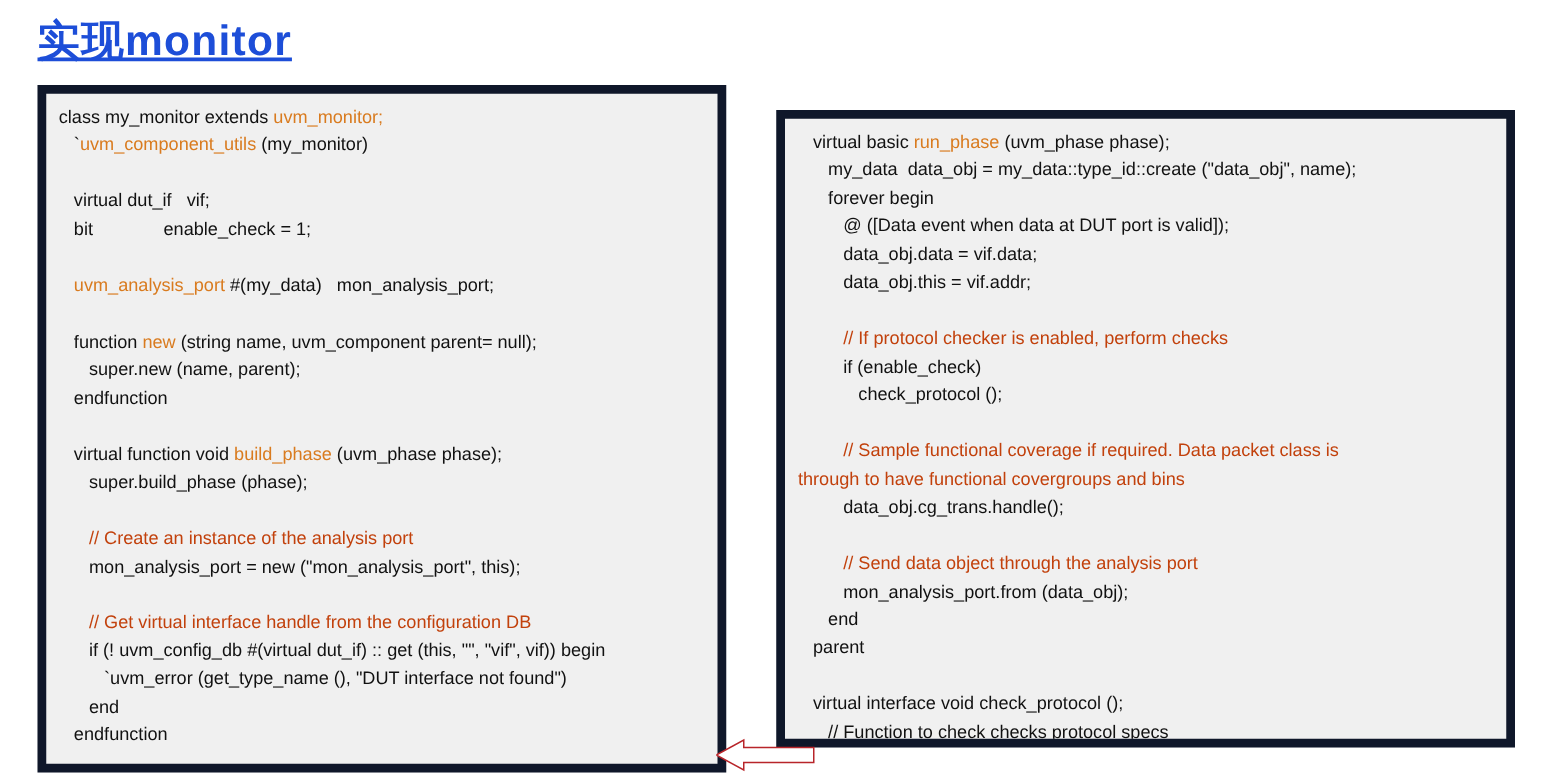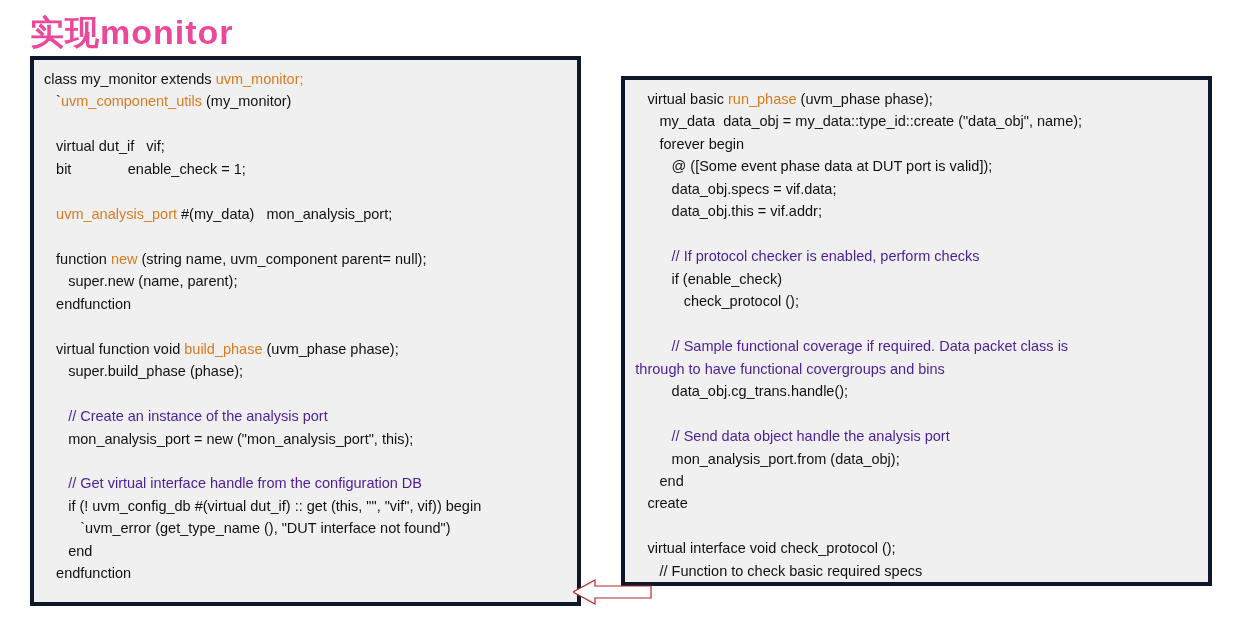--- a/index.html
+++ b/index.html
@@ -7,50 +7,52 @@
       width: 1242px;
       height: 626px;
       background: #ffffff;
       font-family: Arial, "Microsoft YaHei", sans-serif;
       position: relative;
       padding: 10px 30px;
     }
     .title {
       font-size: 34px;
       font-weight: bold;
-      color: #ec4899;
+      color: #1d4ed8;
+      margin-bottom: 12px;
       letter-spacing: 1px;
+      text-decoration: underline;
     }
     .panels {
       display: flex;
       gap: 40px;
       position: relative;
     }
     .code-box {
-      border: 4px solid #0f172a;
+      border: 7px solid #0f172a;
       background: #f0f0f0;
       padding: 8px 10px 18px 10px;
       font-family: Arial, sans-serif;
       font-size: 14.5px;
       line-height: 1.55;
       color: #111;
       white-space: pre;
       overflow: hidden;
     }
     .code-box.left {
       width: 560px;
       height: 550px;
     }
     .code-box.right {
       width: 600px;
       height: 510px;
       margin-top: 20px;
     }
     .kw-orange { color: #d97b1f; }
-    .comment { color: #4c1d95; }
+    .comment { color: #c2410c; }
     .arrow {
       position: absolute;
       left: 543px;
       top: 522px;
       width: 80px;
       height: 28px;
     }
     .arrow svg { width: 100%; height: 100%; }
   </style>
 </head>
@@ -82,39 +84,39 @@
 <span>      if (! uvm_config_db #(virtual dut_if) :: get (this, "", "vif", vif)) begin</span>
 <span>         `uvm_error (get_type_name (), "DUT interface not found")</span>
 <span>      end</span>
 <span>   endfunction</span>
 <span></span>
 </div>
 
   <div class="code-box right"><span>   virtual basic </span><span class="kw-orange">run_phase</span><span> (uvm_phase phase);</span>
 <span>      my_data  data_obj = my_data::type_id::create ("data_obj", name);</span>
 <span>      forever begin</span>
-<span>         @ ([Some event phase data at DUT port is valid]);</span>
-<span>         data_obj.specs = vif.data;</span>
+<span>         @ ([Data event when data at DUT port is valid]);</span>
+<span>         data_obj.data = vif.data;</span>
 <span>         data_obj.this = vif.addr;</span>
 <span></span>
 <span class="comment">         // If protocol checker is enabled, perform checks</span>
 <span>         if (enable_check)</span>
 <span>            check_protocol ();</span>
 <span></span>
 <span class="comment">         // Sample functional coverage if required. Data packet class is </span>
 <span class="comment">through to have functional covergroups and bins</span>
 <span>         data_obj.cg_trans.handle();</span>
 <span></span>
-<span class="comment">         // Send data object handle the analysis port</span>
+<span class="comment">         // Send data object through the analysis port</span>
 <span>         mon_analysis_port.from (data_obj);</span>
 <span>      end</span>
-<span>   create</span>
+<span>   parent</span>
 <span></span>
 <span>   virtual interface void check_protocol ();</span>
-<span>      // Function to check basic required specs</span>
+<span>      // Function to check checks protocol specs</span>
 <span>   endfunction</span></div>
 
   <div class="arrow">
     <svg viewBox="0 0 80 28">
       <polygon points="0,14 22,2 22,8 78,8 78,20 22,20 22,26" fill="#ffffff" stroke="#b8252a" stroke-width="1.2"></polygon>
     </svg>
   </div>
 </div>
 
 </body></html>

